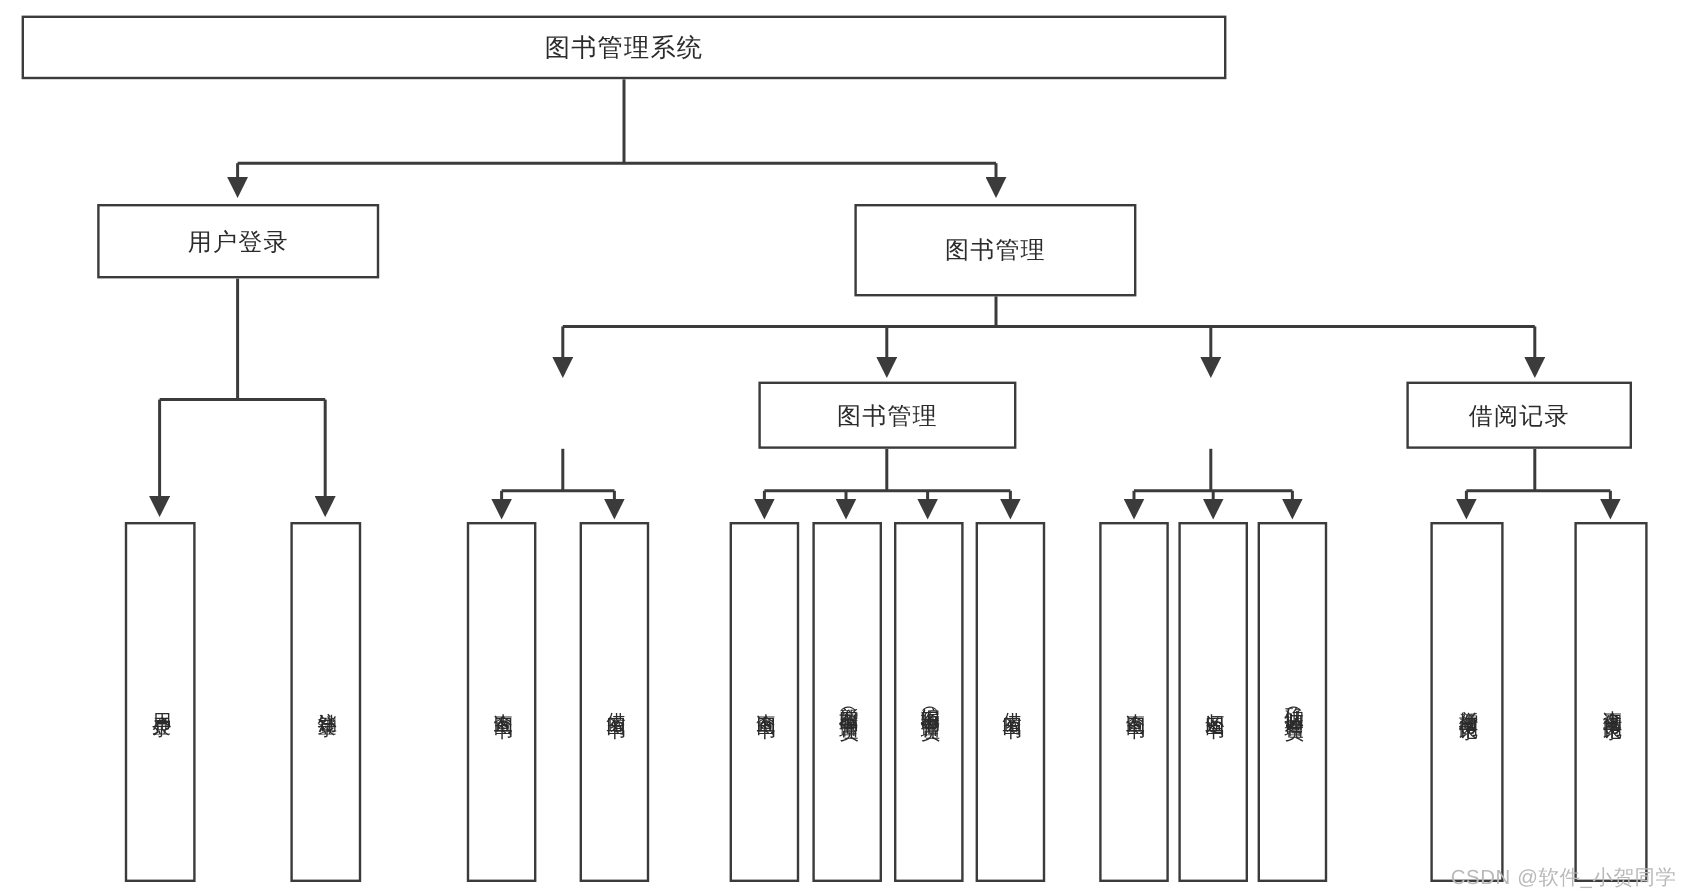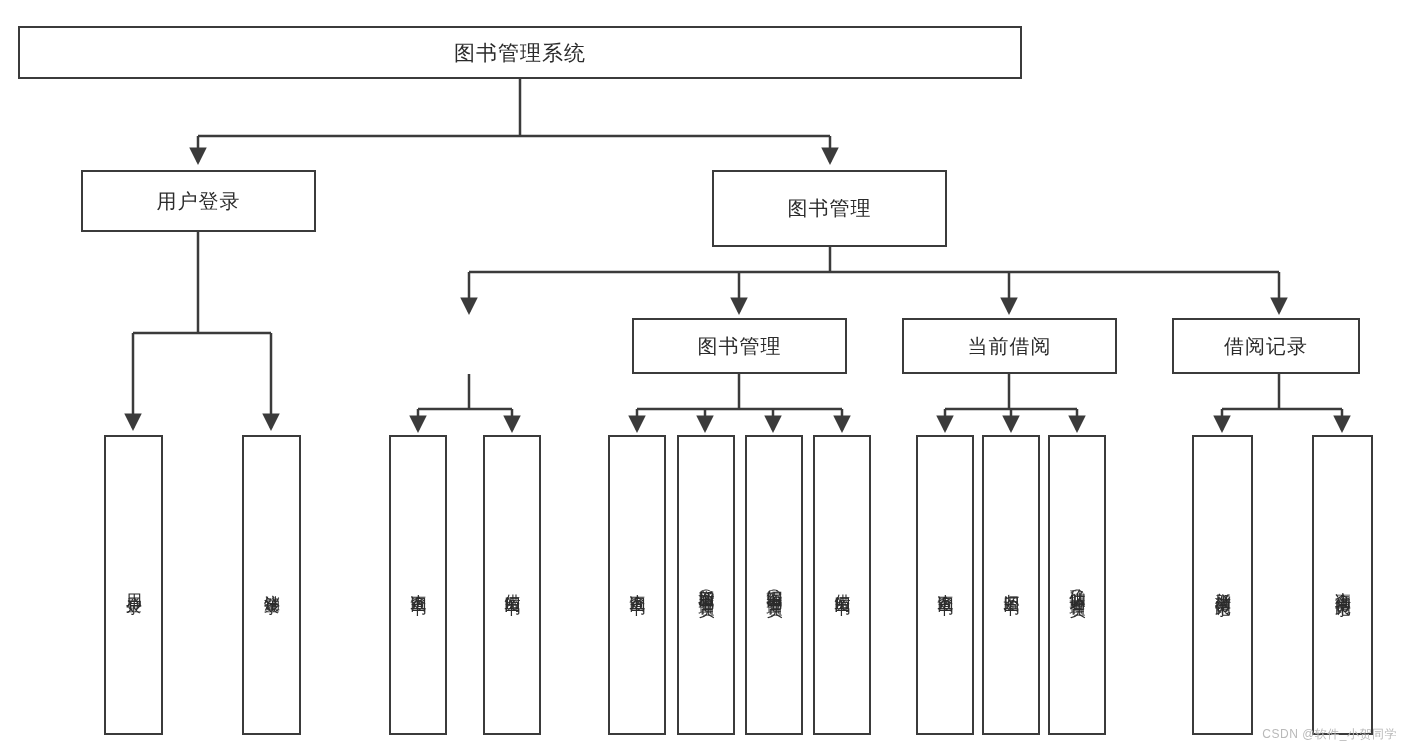--- a/index.html
+++ b/index.html
@@ -52,21 +52,21 @@
     text-align: center;
   }
   .node .hlabel {
     white-space: nowrap;
     letter-spacing: 1px;
   }
   #watermark {
     position: absolute;
     right: 8px;
     bottom: 4px;
-    font-size: 12px;
+    font-size: 17px;
     color: #b9b9b9;
     letter-spacing: 0.5px;
     white-space: nowrap;
   }
 </style>
 </head>
 <body>
 
 <div id="canvas">
 
@@ -113,36 +113,33 @@
       <path d="M 1011 409 L 1011 430" marker-end="url(#arrow)"></path>
       <path d="M 1077 409 L 1077 430" marker-end="url(#arrow)"></path>
 
       <path d="M 1279 374 L 1279 409"></path>
       <path d="M 1222 409 L 1342 409"></path>
       <path d="M 1222 409 L 1222 430" marker-end="url(#arrow)"></path>
       <path d="M 1342 409 L 1342 430" marker-end="url(#arrow)"></path>
     </g>
   </svg>
 
-  <div class="node root" style="left:18px; top:13px; width:1004px; height:53px;margin-top:13px;">
+  <div class="node root" style="left:18px; top:13px; width:1004px; height:53px;">
     <span class="hlabel">图书管理系统</span>
   </div>
 
   <div class="node level2" style="left:81px; top:170px; width:235px; height:62px;">
     <span class="hlabel">用户登录</span>
   </div>
   <div class="node level2" style="left:712px; top:170px; width:235px; height:77px;">
     <span class="hlabel">图书管理</span>
   </div>
 
   <div class="node level3" style="left:632px; top:318px; width:215px; height:56px;">
     <span class="hlabel">图书管理</span>
-  </div>
-  <div class="node level3" style="left:902px; top:318px; width:215px; height:56px;">
-    <span class="hlabel">当前借阅</span>
   </div>
   <div class="node level3" style="left:1172px; top:318px; width:188px; height:56px;">
     <span class="hlabel">借阅记录</span>
   </div>
 
   <div class="node leaf" style="left:104px; top:435px; width:59px; height:300px;">
     <span class="vlabel">用户登录</span>
   </div>
   <div class="node leaf" style="left:242px; top:435px; width:59px; height:300px;">
     <span class="vlabel">注销登录</span>

